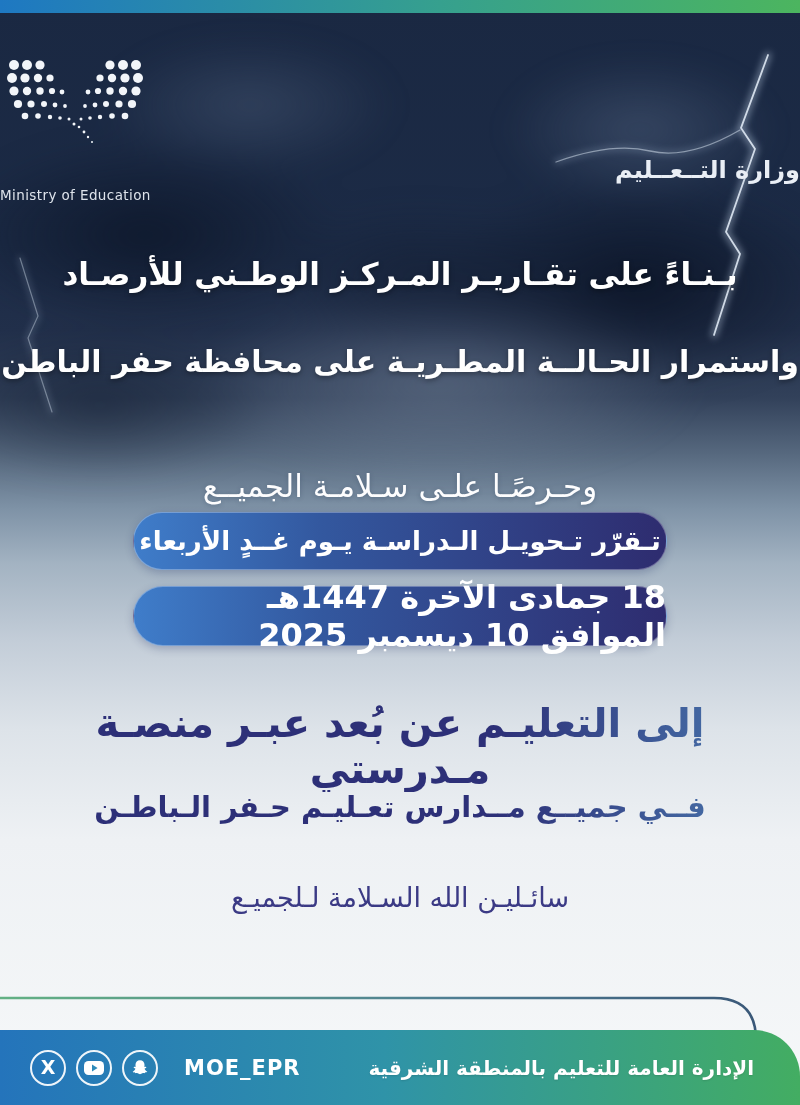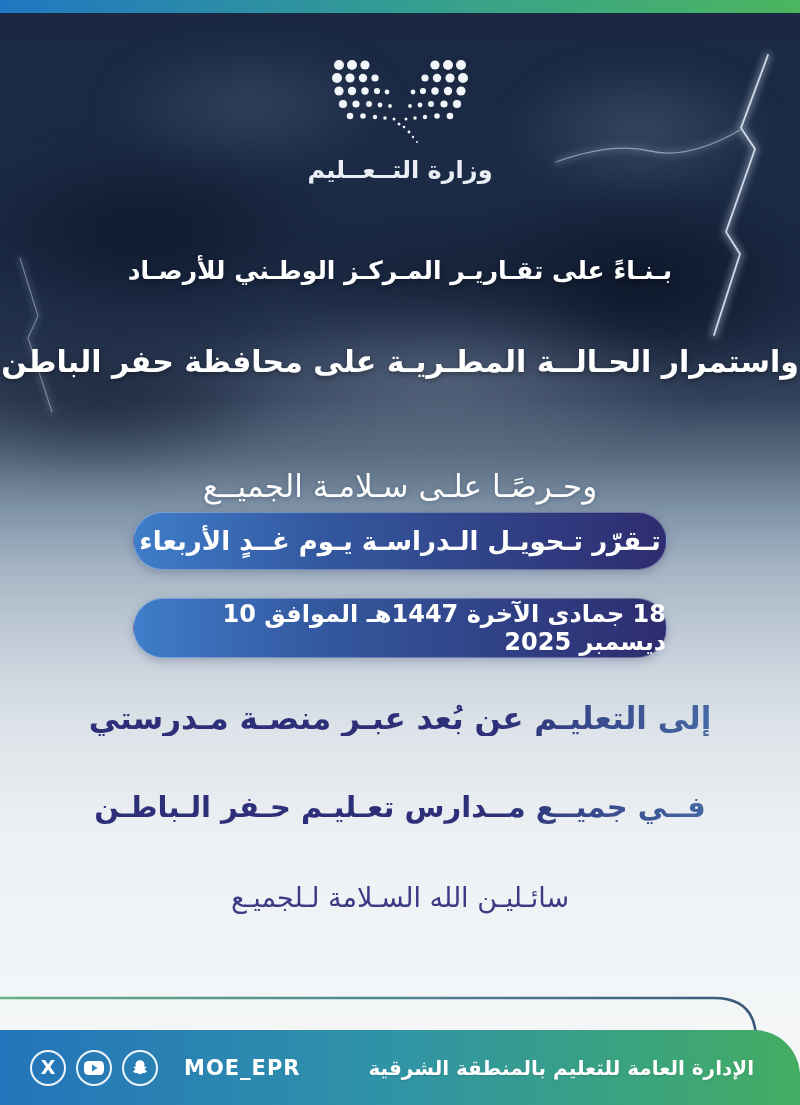--- a/index.html
+++ b/index.html
@@ -20,37 +20,37 @@
   .cl4{left:490px;top:50px;width:300px;height:160px;background:radial-gradient(ellipse at center,rgba(125,145,175,.28),transparent 65%);}
   .cl5{left:180px;top:290px;width:520px;height:190px;background:radial-gradient(ellipse at center,rgba(150,165,186,.35),transparent 70%);}
   .cl6{left:-90px;top:320px;width:380px;height:170px;background:radial-gradient(ellipse at center,rgba(15,25,44,.5),transparent 65%);}
   .cl7{left:250px;top:200px;width:340px;height:150px;background:radial-gradient(ellipse at center,rgba(18,28,48,.55),transparent 65%);}
   
   .lightning{position:absolute;left:0;top:0;z-index:2;pointer-events:none;}
   
   .top-bar{position:absolute;left:0;top:0;width:800px;height:13px;z-index:4;
     background:linear-gradient(90deg,#1e78c2 0%,#36a08e 55%,#4cb55f 100%);}
   
-  .logo-block{position:absolute;top:56px;left:0;width:800px;text-align:center;z-index:5;color:#e9eef5;}
+  .logo-block{position:absolute;top:56px;left:0;width:800px;z-index:5;color:#e9eef5;}
   .logo-ar{font-size:24px;font-weight:700;margin-top:4px;direction:rtl;}
   .logo-en{font-size:13.5px;letter-spacing:.4px;margin-top:3px;opacity:.95;}
   
   .txt{position:absolute;left:0;width:800px;text-align:center;direction:rtl;z-index:5;}
-  .w1{top:256px;font-size:25px;font-weight:700;color:#ffffff;text-shadow:0 2px 5px rgba(0,0,0,.35);}
+  .w1{top:256px;font-size:31px;font-weight:700;color:#ffffff;text-shadow:0 2px 5px rgba(0,0,0,.35);}
   .w2{top:344px;font-size:30px;font-weight:700;color:#ffffff;text-shadow:0 2px 5px rgba(0,0,0,.35);}
   .w3{top:421px;font-size:31px;font-weight:400;color:#fdfdfe;text-shadow:0 1px 4px rgba(40,60,90,.35);margin-top:47px;}
   .pill{position:absolute;left:133px;width:534px;height:58px;border-radius:32px;z-index:5;
     display:flex;align-items:center;justify-content:center;direction:rtl;
     background:linear-gradient(90deg,#3f7dca 0%,#33589f 35%,#2e2c6f 100%);
     color:#fff;box-shadow:0 3px 8px rgba(25,35,90,.25);border:1.5px solid rgba(255,255,255,.3);box-sizing:border-box;}
   .pill1{top:512px;font-size:26px;font-weight:700;}
-  .pill2{top:598px;height:60px;font-size:24px;font-weight:700;}
+  .pill2{top:586px;height:60px;font-size:32px;font-weight:700;}
   .navy-grad{background:linear-gradient(to left,#4d80b4 0%,#2d3078 38%,#2d3078 100%);
     -webkit-background-clip:text;background-clip:text;color:transparent;}
-  .w4{top:700px;font-size:31px;font-weight:700;}
+  .w4{top:700px;font-size:40px;font-weight:700;}
   .w5{top:790px;font-size:29px;font-weight:700;}
   .w6{top:882px;font-size:27px;font-weight:400;color:#3b3a85;}
   
   .curve-line{position:absolute;left:0;top:983px;z-index:4;pointer-events:none;}
   .footer{position:absolute;left:0;top:1030px;width:800px;height:75px;z-index:5;
     background:linear-gradient(90deg,#2474bb 0%,#2f93a8 48%,#43ad62 100%);
     border-top-right-radius:46px;display:flex;align-items:center;justify-content:space-between;
     box-sizing:border-box;padding:0 46px 0 30px;}
   .social{display:flex;align-items:center;gap:10px;}
   .icon-circle{width:36px;height:36px;border:2px solid rgba(255,255,255,.92);border-radius:50%;
@@ -140,20 +140,21 @@
           <circle cx="112" cy="60" r="2.8"></circle>
           <circle cx="100" cy="61" r="2.2"></circle>
           <circle cx="90" cy="62" r="1.8"></circle>
           <circle cx="81" cy="63" r="1.5"></circle>
         <circle cx="84" cy="76" r="1.4"></circle>
           <circle cx="88" cy="81" r="1.2"></circle>
           <circle cx="92" cy="86" r="1"></circle>
       </g>
     </svg>
     <div class="logo-ar">وزارة التــعــليم</div>
+    <div class="logo-en">Ministry of Education</div>
   </div>
 
   <div class="txt w1">بـنـاءً على تقـاريـر المـركـز الوطـني للأرصـاد</div>
   <div class="txt w2">واستمرار الحـالــة المطـريـة على محافظة حفر الباطن</div>
   <div class="txt w3">وحـرصًـا علـى سـلامـة الجميــع</div>
 
   <div class="pill pill1">تـقرّر تـحويـل الـدراسـة يـوم غــدٍ الأربعاء</div>
   <div class="pill pill2">18 جمادى الآخرة 1447هـ الموافق  10 ديسمبر 2025</div>
 
   <div class="txt w4 navy-grad">إلى التعليـم عن بُعد عبـر منصـة مـدرستي</div>

